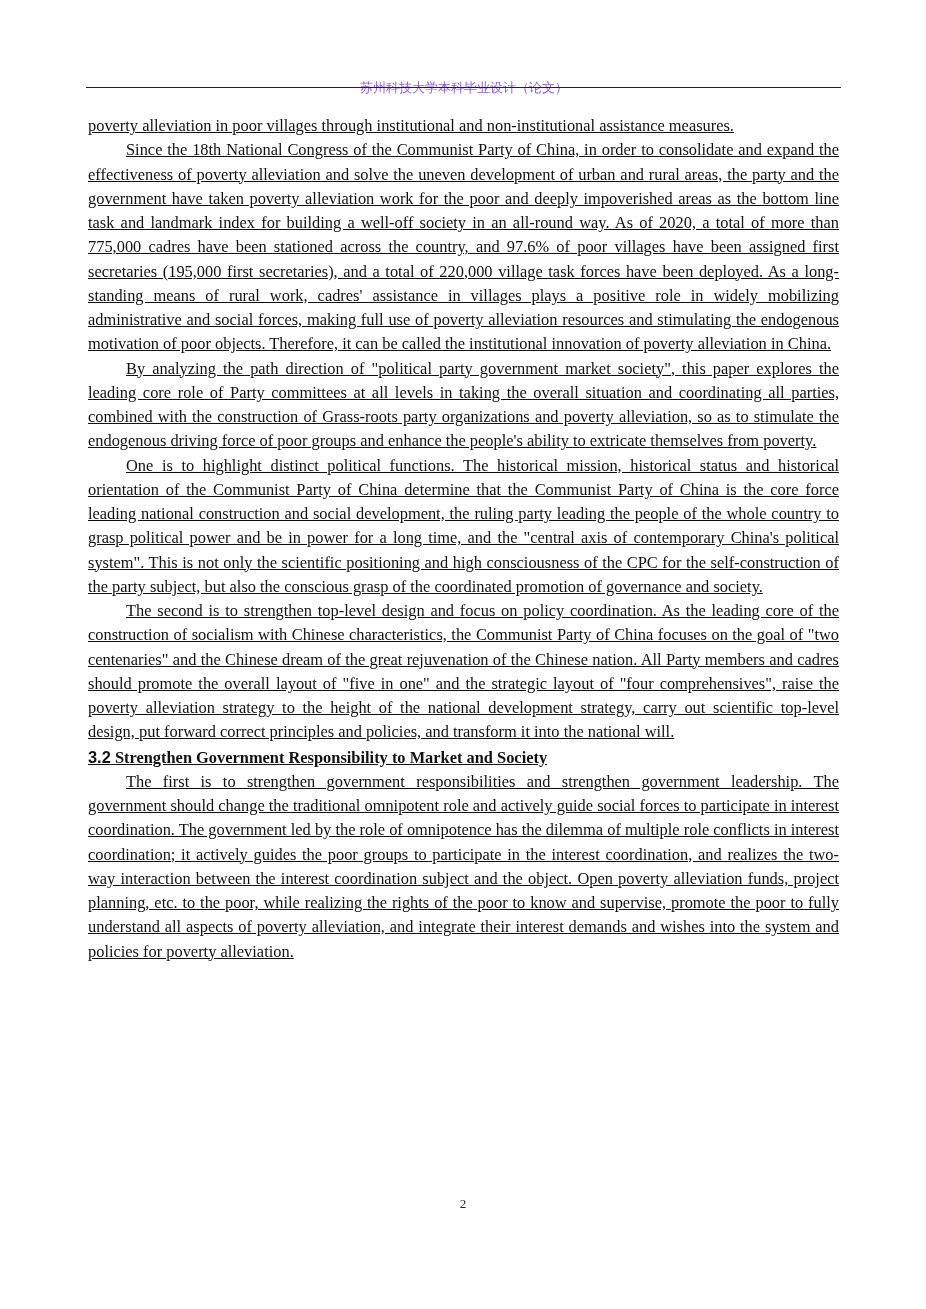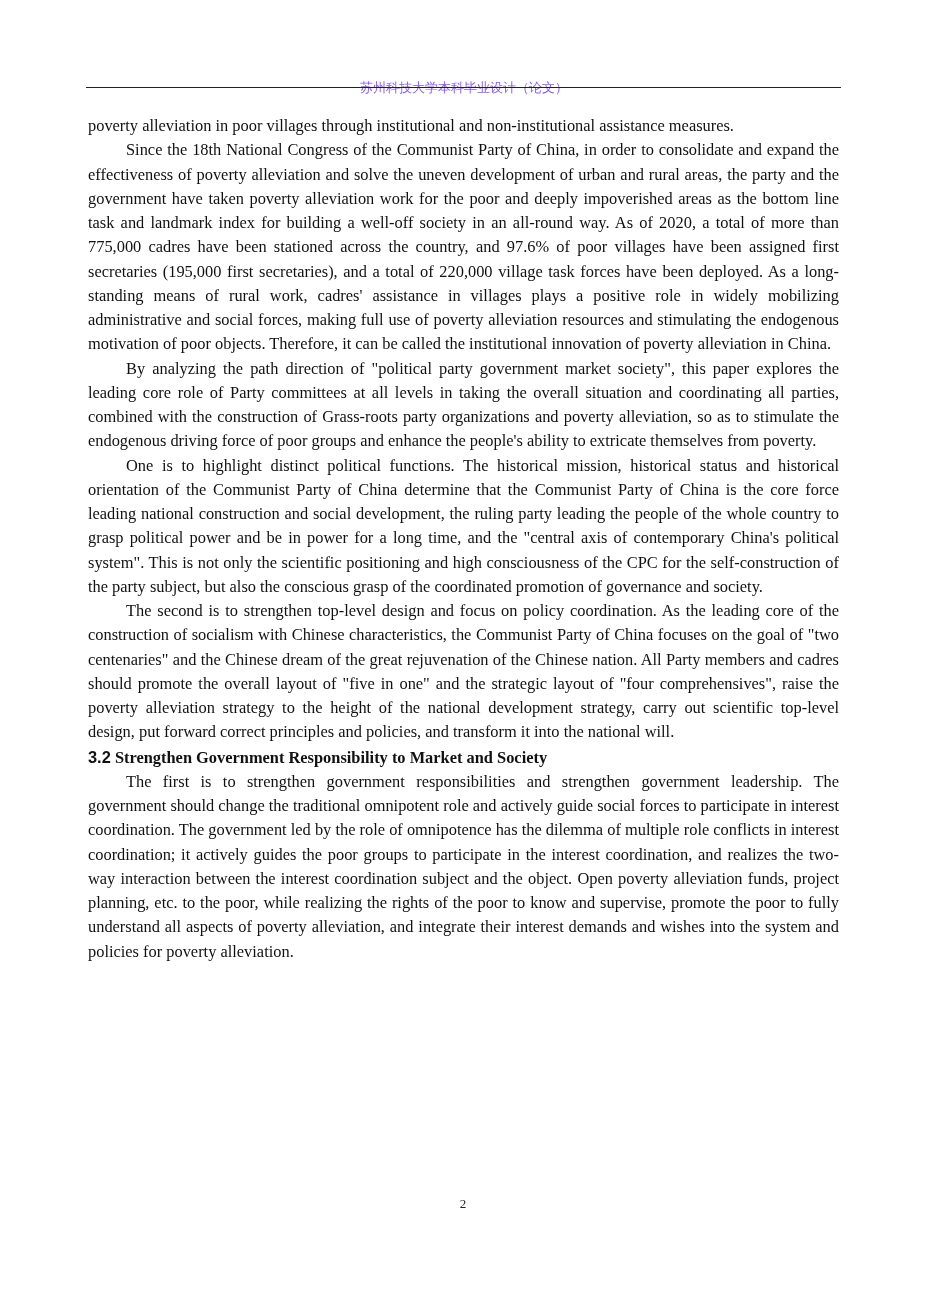--- a/index.html
+++ b/index.html
@@ -1,20 +1,20 @@
 <!DOCTYPE html>
 <html><head>
 <meta charset="utf-8">
 <style>
   html,body{margin:0;padding:0;background:#fff;}
   body{width:926px;height:1309px;position:relative;overflow:hidden;font-family:"Liberation Serif",serif;color:#111;}
   .header{position:absolute;left:88px;top:66px;width:752px;text-align:center;font-family:"DejaVu Sans",sans-serif;font-size:13px;color:#8b5cf6;margin-top:13px;}
   .rule{position:absolute;left:86px;top:87px;width:755px;height:0;border-top:1.2px solid #222;}
   .body{position:absolute;left:88px;top:114px;width:751px;font-size:16.4px;line-height:24.25px;text-align:justify;}
-  .body p{margin:0;}
+  .body p{margin:0;text-decoration:underline;}
   .ind{text-indent:38px;}
   .h1{font-weight:bold;margin-top:24px !important;}
   .h2{font-weight:bold;}
   .num{font-family:"Liberation Sans",sans-serif;font-weight:bold;}
   .h1 .num{margin-right:10px;}
   .footer{position:absolute;left:0;top:1196px;width:926px;text-align:center;font-size:13px;color:#222;}
 </style>
 </head>
 <body>
 

